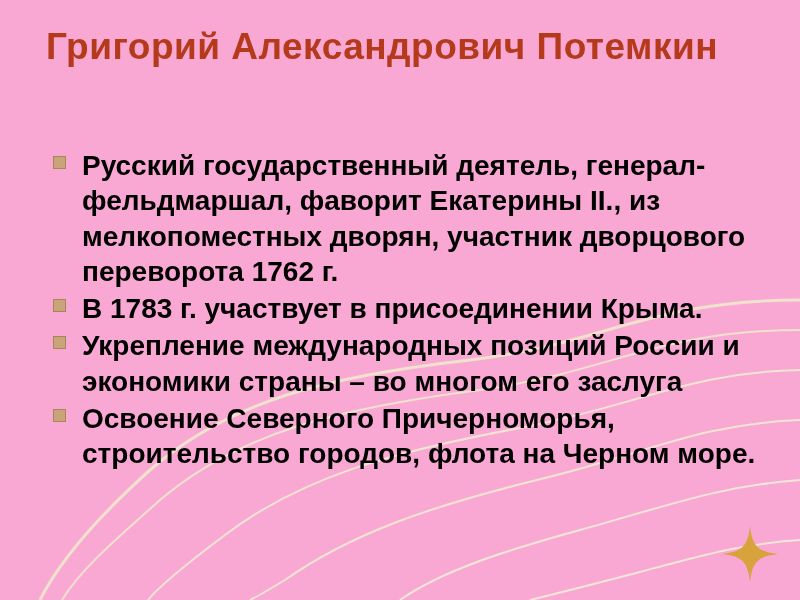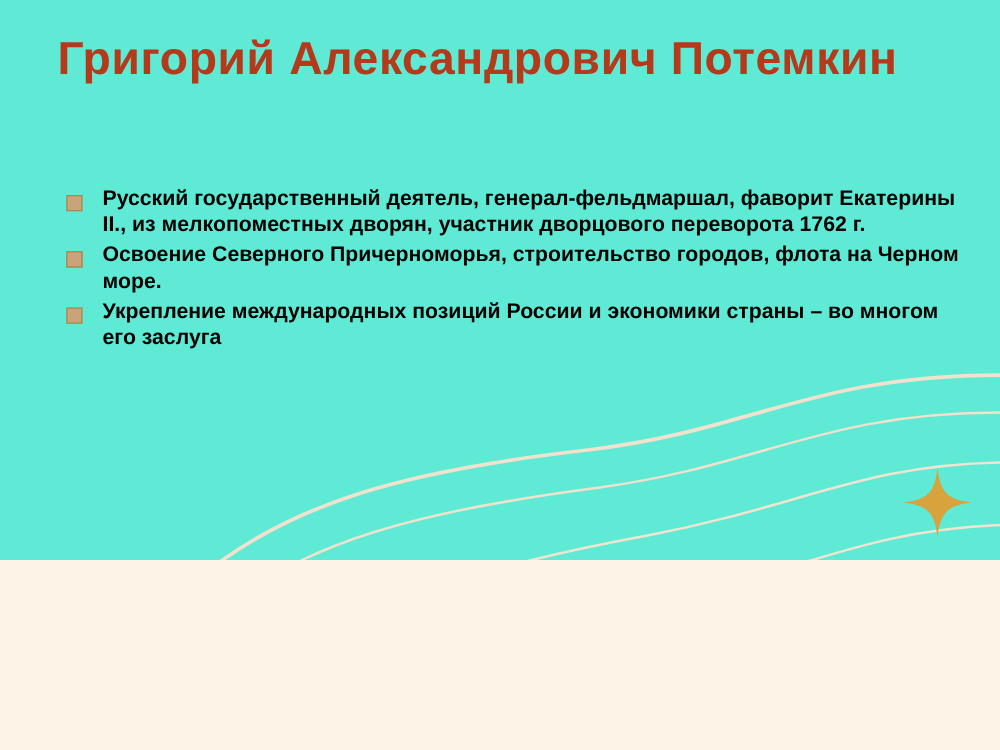--- a/index.html
+++ b/index.html
@@ -9,22 +9,22 @@
   body {
     width: 800px;
     height: 600px;
     overflow: hidden;
     font-family: "Liberation Sans", sans-serif;
     background: #fdf3e6;
   }
   .slide {
     position: relative;
     width: 800px;
-    height: 448px;
-    background: #5eead4;
+    height: 600px;
+    background: #f9a8d4;
     overflow: hidden;
   }
   
   .bg-swirls {
     position: absolute;
     inset: 0;
     pointer-events: none;
     z-index: 0;
   }
   .content {
@@ -49,21 +49,21 @@
     width: 730px;
     list-style: none;
     margin: 0;
     padding: 0;
   }
   .bullet-item {
     position: relative;
     padding-left: 42px;
     margin-bottom: 2px;
     color: #000000;
-    font-size: 17px;
+    font-size: 28px;
     font-weight: bold;
     line-height: 1.26;
   }
   .bullet-marker {
     position: absolute;
     left: 13px;
     top: 8px;
     width: 11px;
     height: 11px;
     background: #c9a47a;
@@ -95,28 +95,29 @@
   <div class="content">
     <div class="slide-title">Григорий Александрович Потемкин</div>
 
     <ul class="bullet-list">
       <li class="bullet-item">
         <span class="bullet-marker"></span>
         <span>Русский государственный деятель, генерал-фельдмаршал, фаворит Екатерины II., из мелкопоместных дворян, участник дворцового переворота 1762 г.</span>
       </li>
       <li class="bullet-item">
         <span class="bullet-marker"></span>
+        <span> В 1783 г. участвует в присоединении Крыма.</span>
+      </li>
+      <li class="bullet-item">
+        <span class="bullet-marker"></span>
+        <span> Укрепление международных позиций России и экономики страны – во многом его заслуга</span>
       </li>
       <li class="bullet-item">
         <span class="bullet-marker"></span>
         <span>Освоение Северного Причерноморья, строительство городов, флота на Черном море.</span>
-      </li>
-      <li class="bullet-item">
-        <span class="bullet-marker"></span>
-        <span> Укрепление международных позиций России и экономики страны – во многом его заслуга</span>
       </li>
     </ul>
   </div>
 
   <svg class="star" viewBox="0 0 100 100">
     <path d="M50 0 C54 36 64 46 100 50 C64 54 54 64 50 100 C46 64 36 54 0 50 C36 46 46 36 50 0 Z" fill="#d8a23c"></path>
   </svg>
 
 </div>
 

